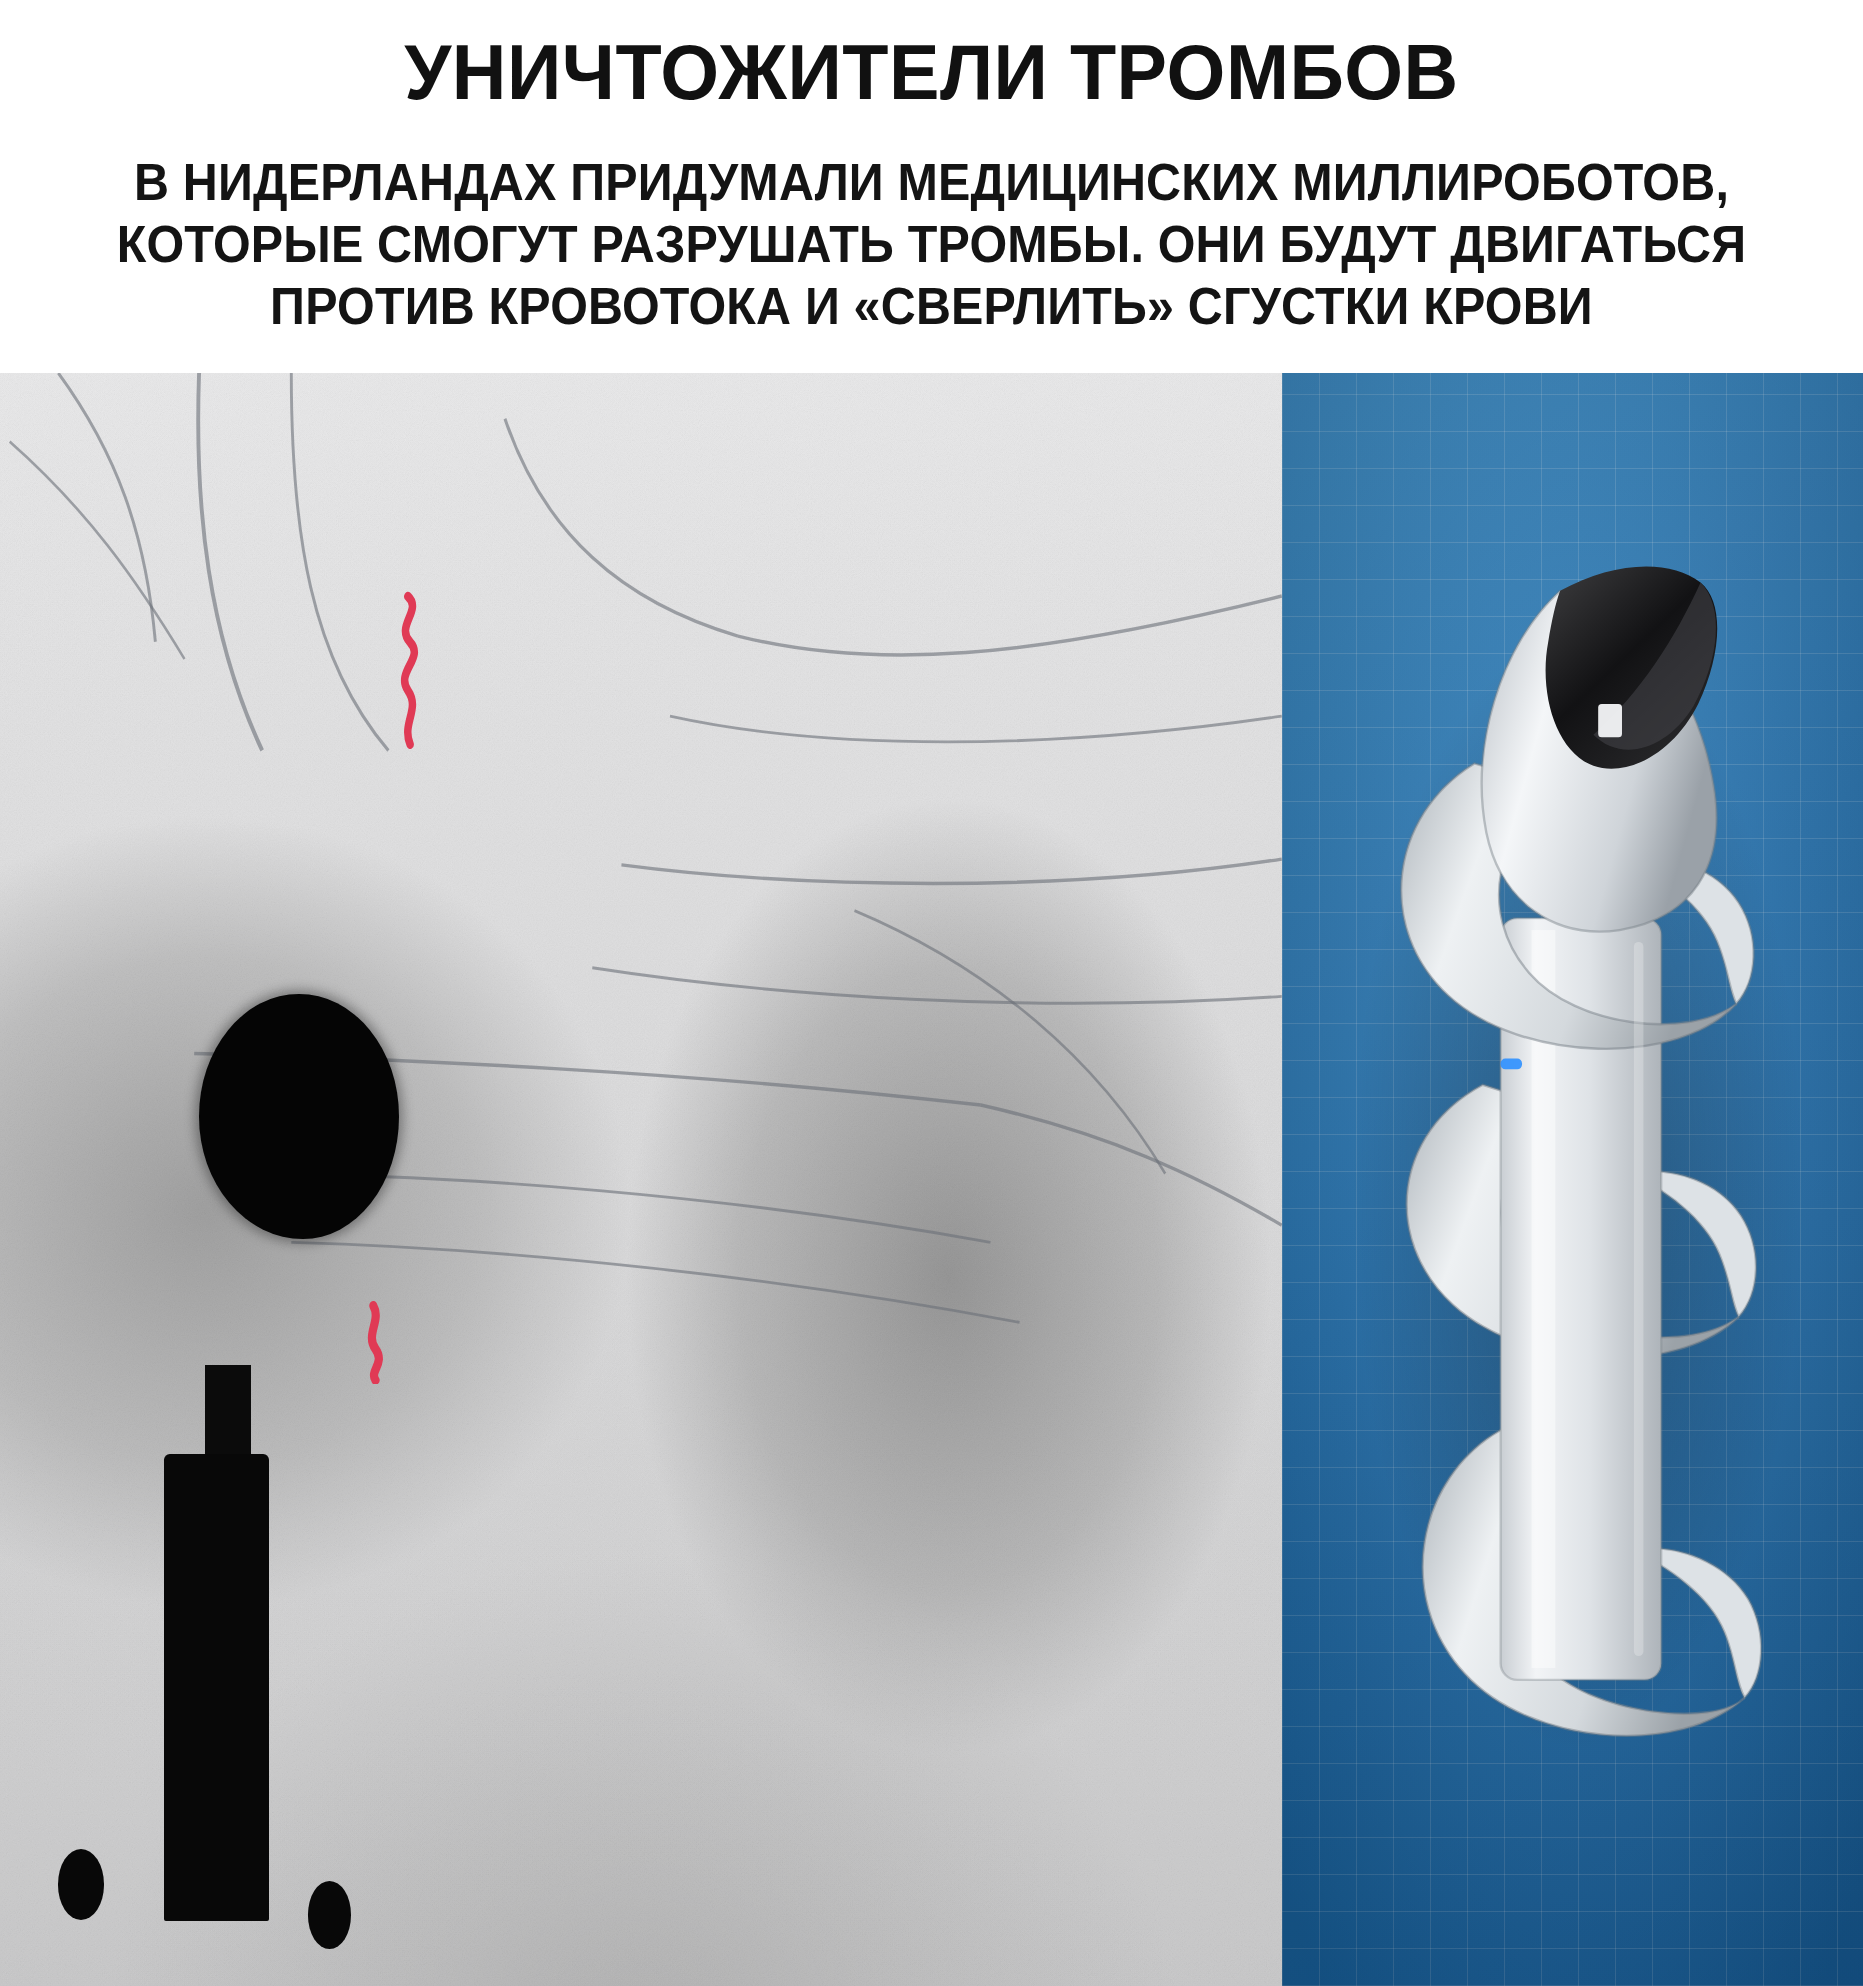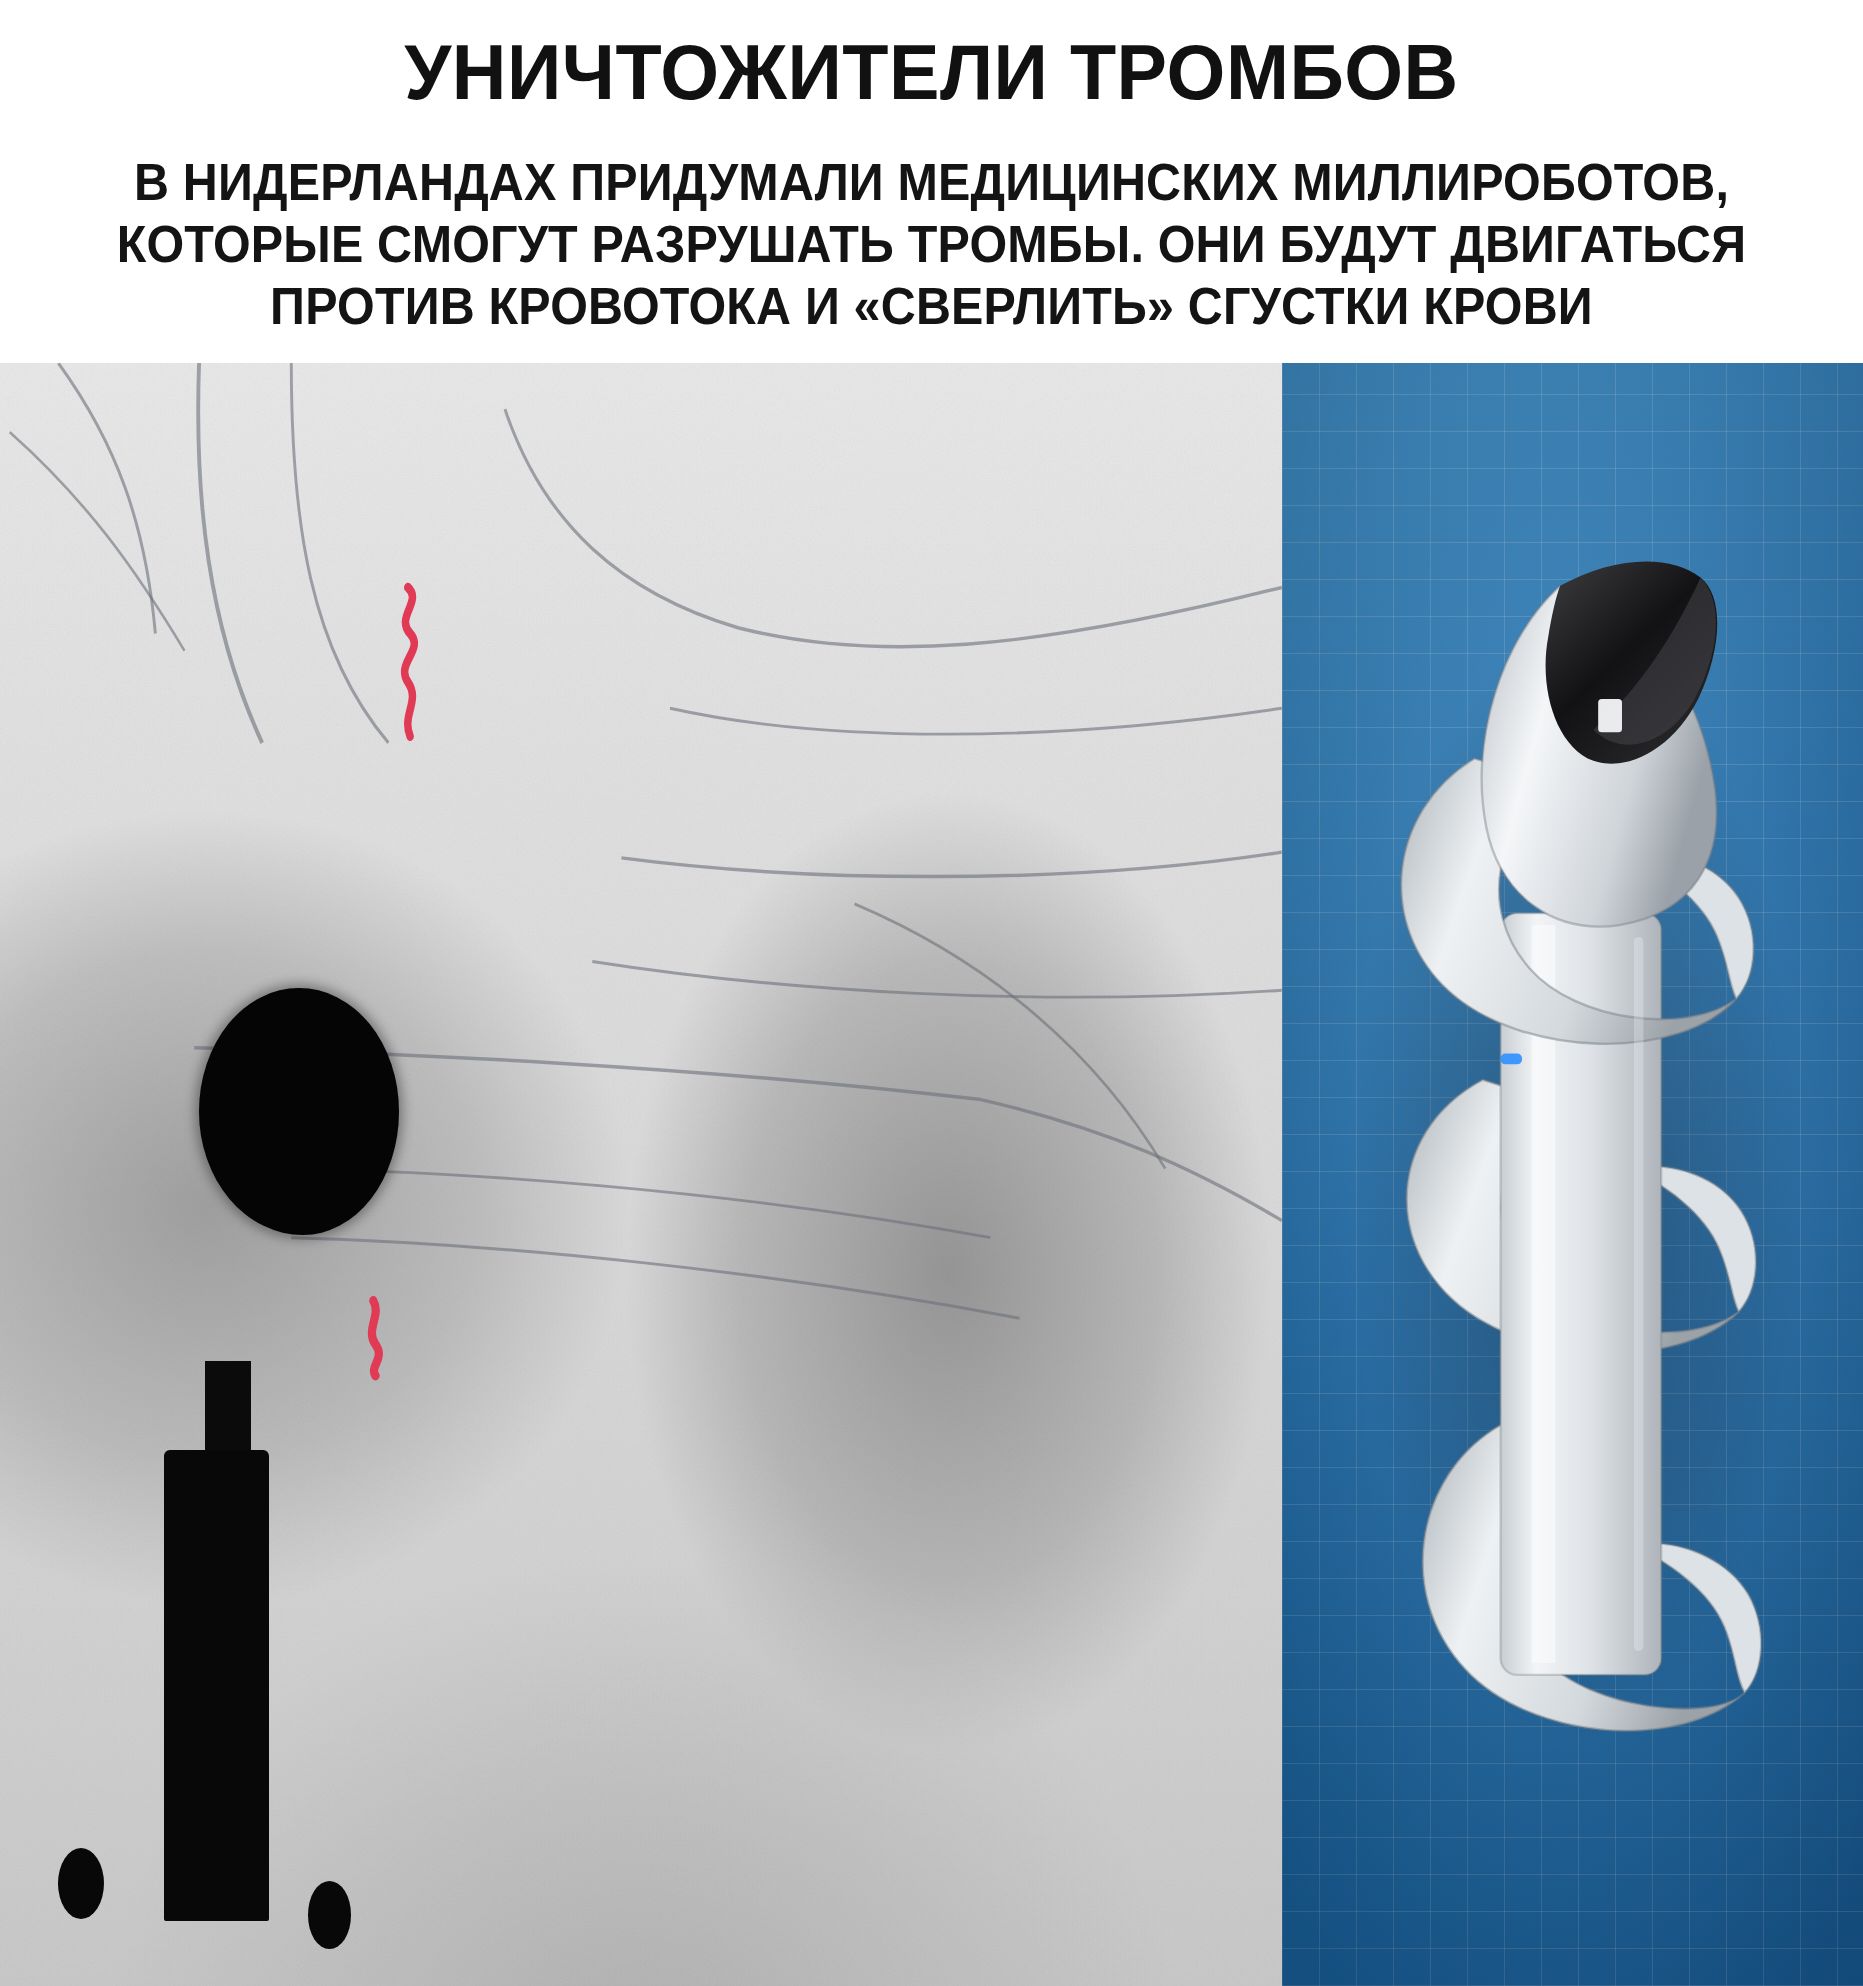--- a/index.html
+++ b/index.html
@@ -17,21 +17,21 @@
   .poster {
     position: relative;
     width: 1863px;
     height: 1986px;
     background: #ffffff;
     display: flex;
     flex-direction: column;
   }
   .text-block {
     background: #ffffff;
-    padding: 33px 58px 25px 58px;
+    padding: 33px 58px 35px 58px;
     box-sizing: border-box;
     text-align: center;
   }
   .headline {
     font-family: "Liberation Sans", sans-serif;
     font-weight: bold;
     font-size: 78px;
     line-height: 1.02;
     letter-spacing: 0.5px;
     color: #111111;

